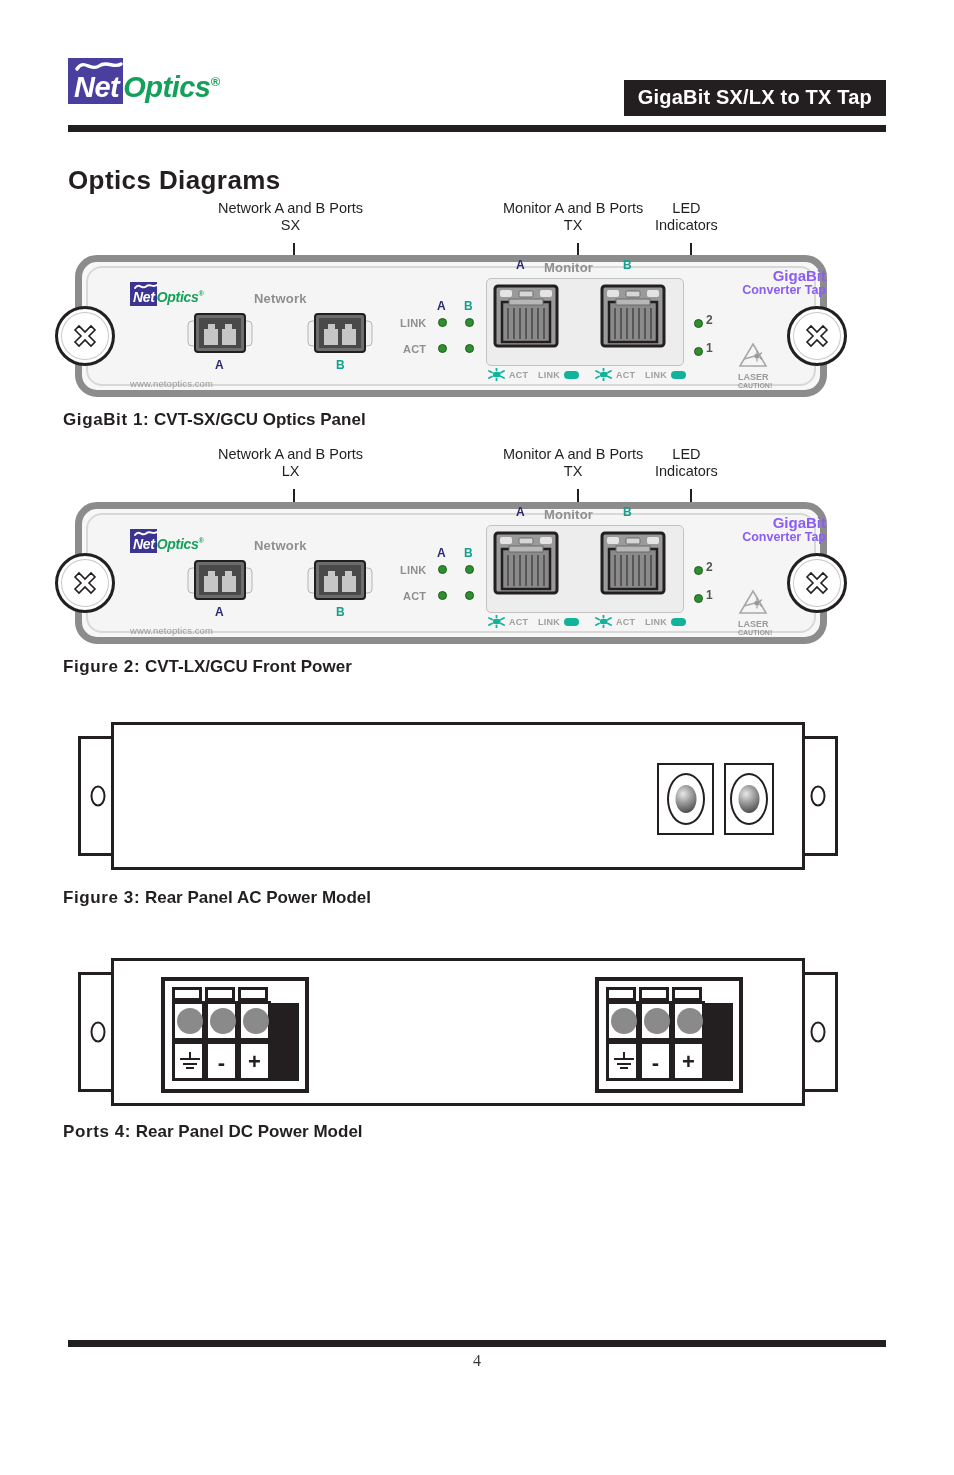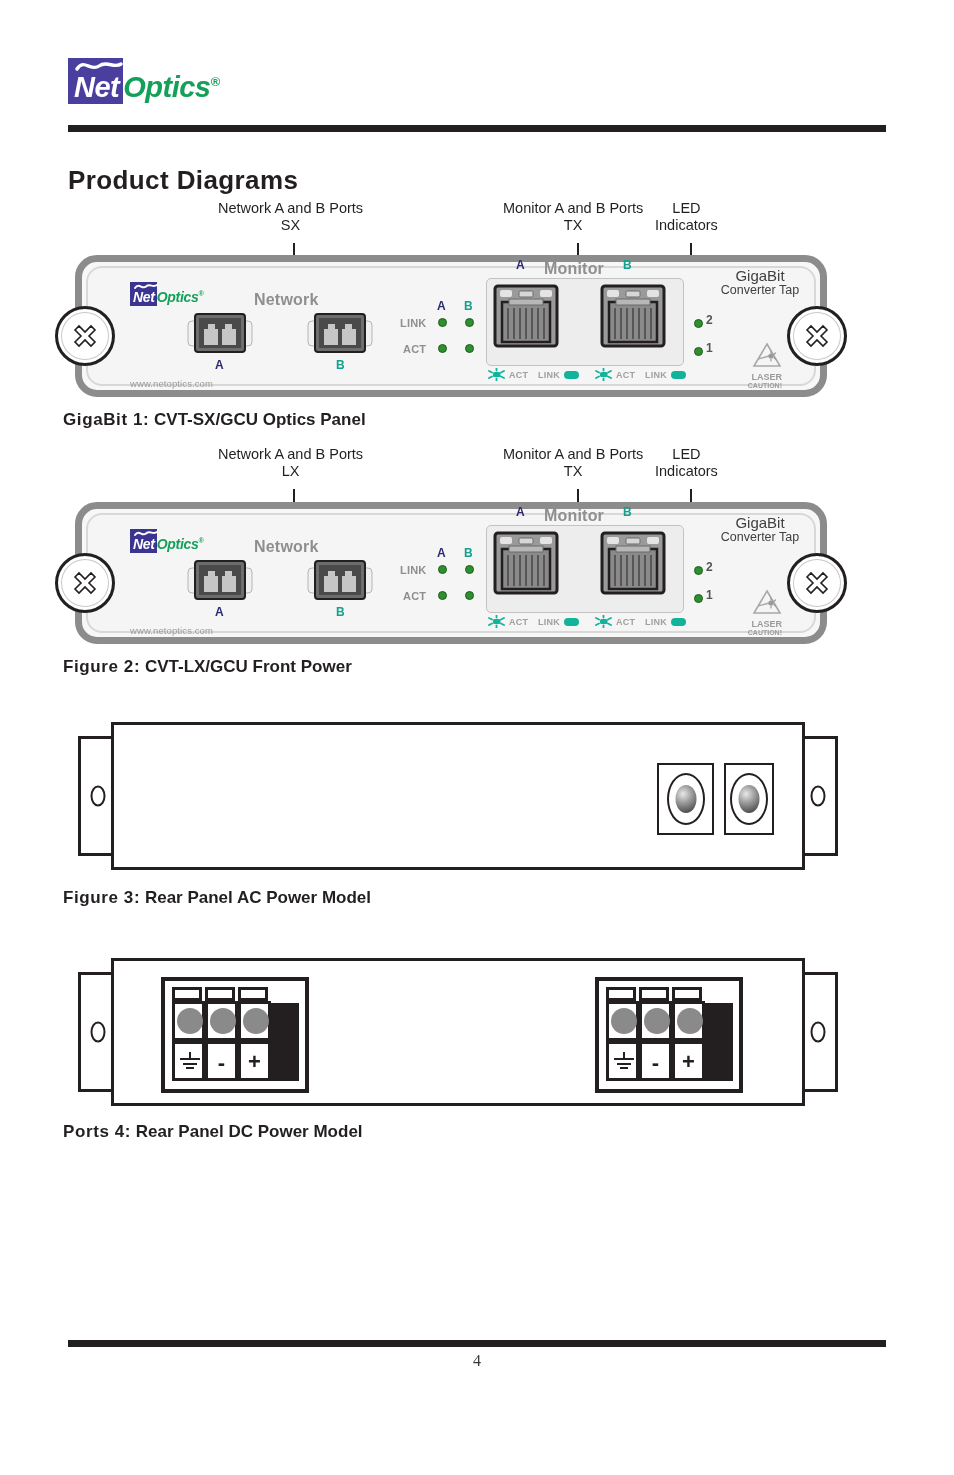--- a/index.html
+++ b/index.html
@@ -176,30 +176,30 @@
     padding-bottom: 1px;
     letter-spacing: -0.3px;
   }
   .dev-logo-reg {
     font-size: 7px;
     vertical-align: super;
   }
 
   .panel-word {
     position: absolute;
-    font-size: 16px;
+    font-size: 13px;
     font-weight: bold;
     color: #8f8f8f;
     letter-spacing: 0.2px;
   }
   .brandline {
     position: absolute;
-    font-weight: normal;
-    color: #404040;
-    text-align: center;
+    font-weight: bold;
+    color: #8b5cf6;
+    text-align: right;
     line-height: 15px;
   }
   .brandline .b1 { font-size: 15px; display:block; }
   .brandline .b2 { font-size: 12.5px; display:block; }
 
   .www {
     position: absolute;
     font-size: 9.5px;
     color: #9b9b9b;
     letter-spacing: 0.1px;
@@ -262,21 +262,21 @@
     color: #a0a0a0;
     letter-spacing: 0.2px;
   }
   .link-chip {
     width: 15px; height: 8px;
     border-radius: 4px;
     background: #11b39a;
   }
   .laser-mark {
     position: absolute;
-    text-align: right;
+    text-align: left;
     width: 44px;
   }
   .laser-mark .lz1 {
     font-size: 9px; font-weight: bold;
     color: #9b9b9b; display: block; line-height: 10px;
   }
   .laser-mark .lz2 {
     font-size: 7px; font-weight: bold;
     color: #9b9b9b; display: block; line-height: 8px;
   }
@@ -408,24 +408,25 @@
   <div class="logo-block">
     <span class="logo-net">
       <svg class="logo-tilde" viewBox="0 0 48 14">
         <path d="M2 9 C 9 -2, 16 12, 24 6 C 32 0, 39 9, 46 4" stroke="#ffffff" stroke-width="3.4" fill="none" stroke-linecap="round"></path>
       </svg>
       <span>Net</span>
     </span>
     <span class="logo-optics"><span>Optics</span><span class="logo-reg">®</span></span>
   </div>
 
+  <div class="header-title-box">GigaBit SX/LX to TX Tap</div>
   <div class="header-rule"></div>
 </div>
 
-<div class="section-title">Product Diagrams</div>
+<div class="section-title">Optics Diagrams</div>
 
 <div class="callout" style="left:218px; top:200px;">
   <div>Network A and B Ports</div>
   <div>SX</div>
 </div>
 <div class="leader arrow" style="left:293px; top:243px; height:32px;"></div>
 
 <div class="callout" style="left:503px; top:200px;">
   <div>Monitor A and B Ports</div>
   <div>TX</div>

